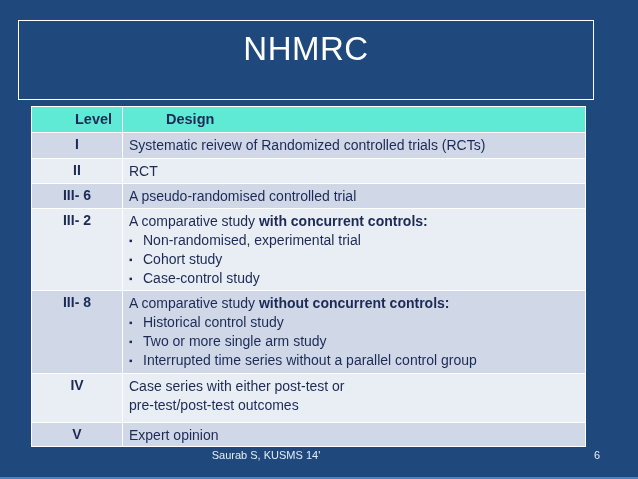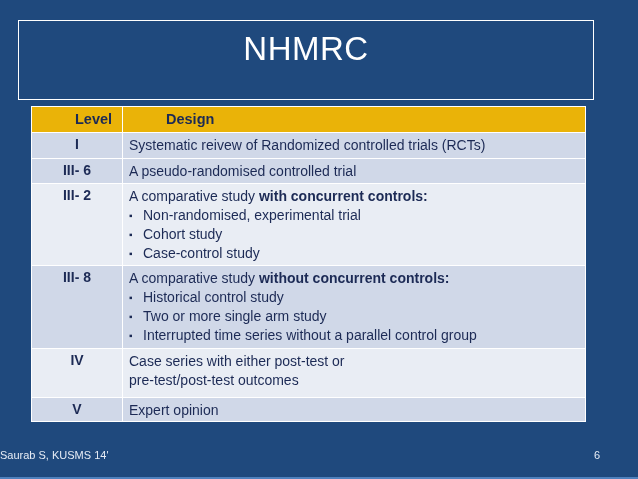--- a/index.html
+++ b/index.html
@@ -3,46 +3,50 @@
 <meta charset="utf-8">
 <style>
   html,body{margin:0;padding:0;}
   body{width:638px;height:479px;background:#1f497d;position:relative;overflow:hidden;font-family:"Liberation Sans",sans-serif;}
   .bottom-strip{position:absolute;left:0;right:0;bottom:0;height:2px;background:#4f81bd;}
   .title-box{position:absolute;left:18px;top:20px;width:574px;height:78px;border:1.5px solid #ffffff;color:#fff;text-align:center;}
   .title-main{font-size:33px;line-height:36px;margin-top:10px;letter-spacing:0.5px;}
   .title-sub{font-size:19px;line-height:22px;margin-top:3px;}
   table{position:absolute;left:31px;top:106px;width:555px;border-collapse:collapse;font-size:14px;color:#1c2a55;}
   th,td{border:1px solid #ffffff;padding:0 6px;vertical-align:top;}
-  th{background:#eab308;color:#1c2a55;text-align:left;font-weight:bold;height:25px;line-height:25px;font-size:14.5px;padding-left:43px;}
+  th{background:#5eead4;color:#1c2a55;text-align:left;font-weight:bold;height:25px;line-height:25px;font-size:14.5px;padding-left:43px;}
   td.level{width:78px;text-align:center;font-weight:bold;padding-top:3px;}
   td.design{padding-top:3px;line-height:19px;}
   tr.odd td{background:#d0d8e8;}
   tr.even td{background:#e9edf4;}
   .bullet{display:block;padding-left:0;}
   .bullet::before{content:"\25AA";display:inline-block;width:14px;font-size:10px;vertical-align:1px;}
-  .footer{position:absolute;top:449px;left:0;width:532px;color:#e6ecf5;font-size:11px;}
+  .footer{position:absolute;top:449px;left:0;width:532px;text-align:center;color:#e6ecf5;font-size:11px;}
   .page-num{position:absolute;top:449px;left:594px;color:#e6ecf5;font-size:11px;}
 </style>
 </head>
 <body>
 
 <div class="title-box">
   <div class="title-main">NHMRC</div>
 </div>
 
 <table>
   <tbody>
       <tr>
     <th>Level</th>
     <th>Design</th>
   </tr>
   <tr class="odd" style="height:26px">
     <td class="level">I</td>
     <td class="design">Systematic reivew of Randomized controlled trials (RCTs)</td>
+  </tr>
+  <tr class="even" style="height:25px">
+    <td class="level">II</td>
+    <td class="design">RCT</td>
   </tr>
   <tr class="odd" style="height:25px">
     <td class="level">III- 6</td>
     <td class="design">A pseudo-randomised controlled trial</td>
   </tr>
   <tr class="even" style="height:82px">
     <td class="level">III- 2</td>
     <td class="design">
       <span>A comparative study </span><b>with concurrent controls:</b>
       <span class="bullet">Non-randomised, experimental trial</span>

